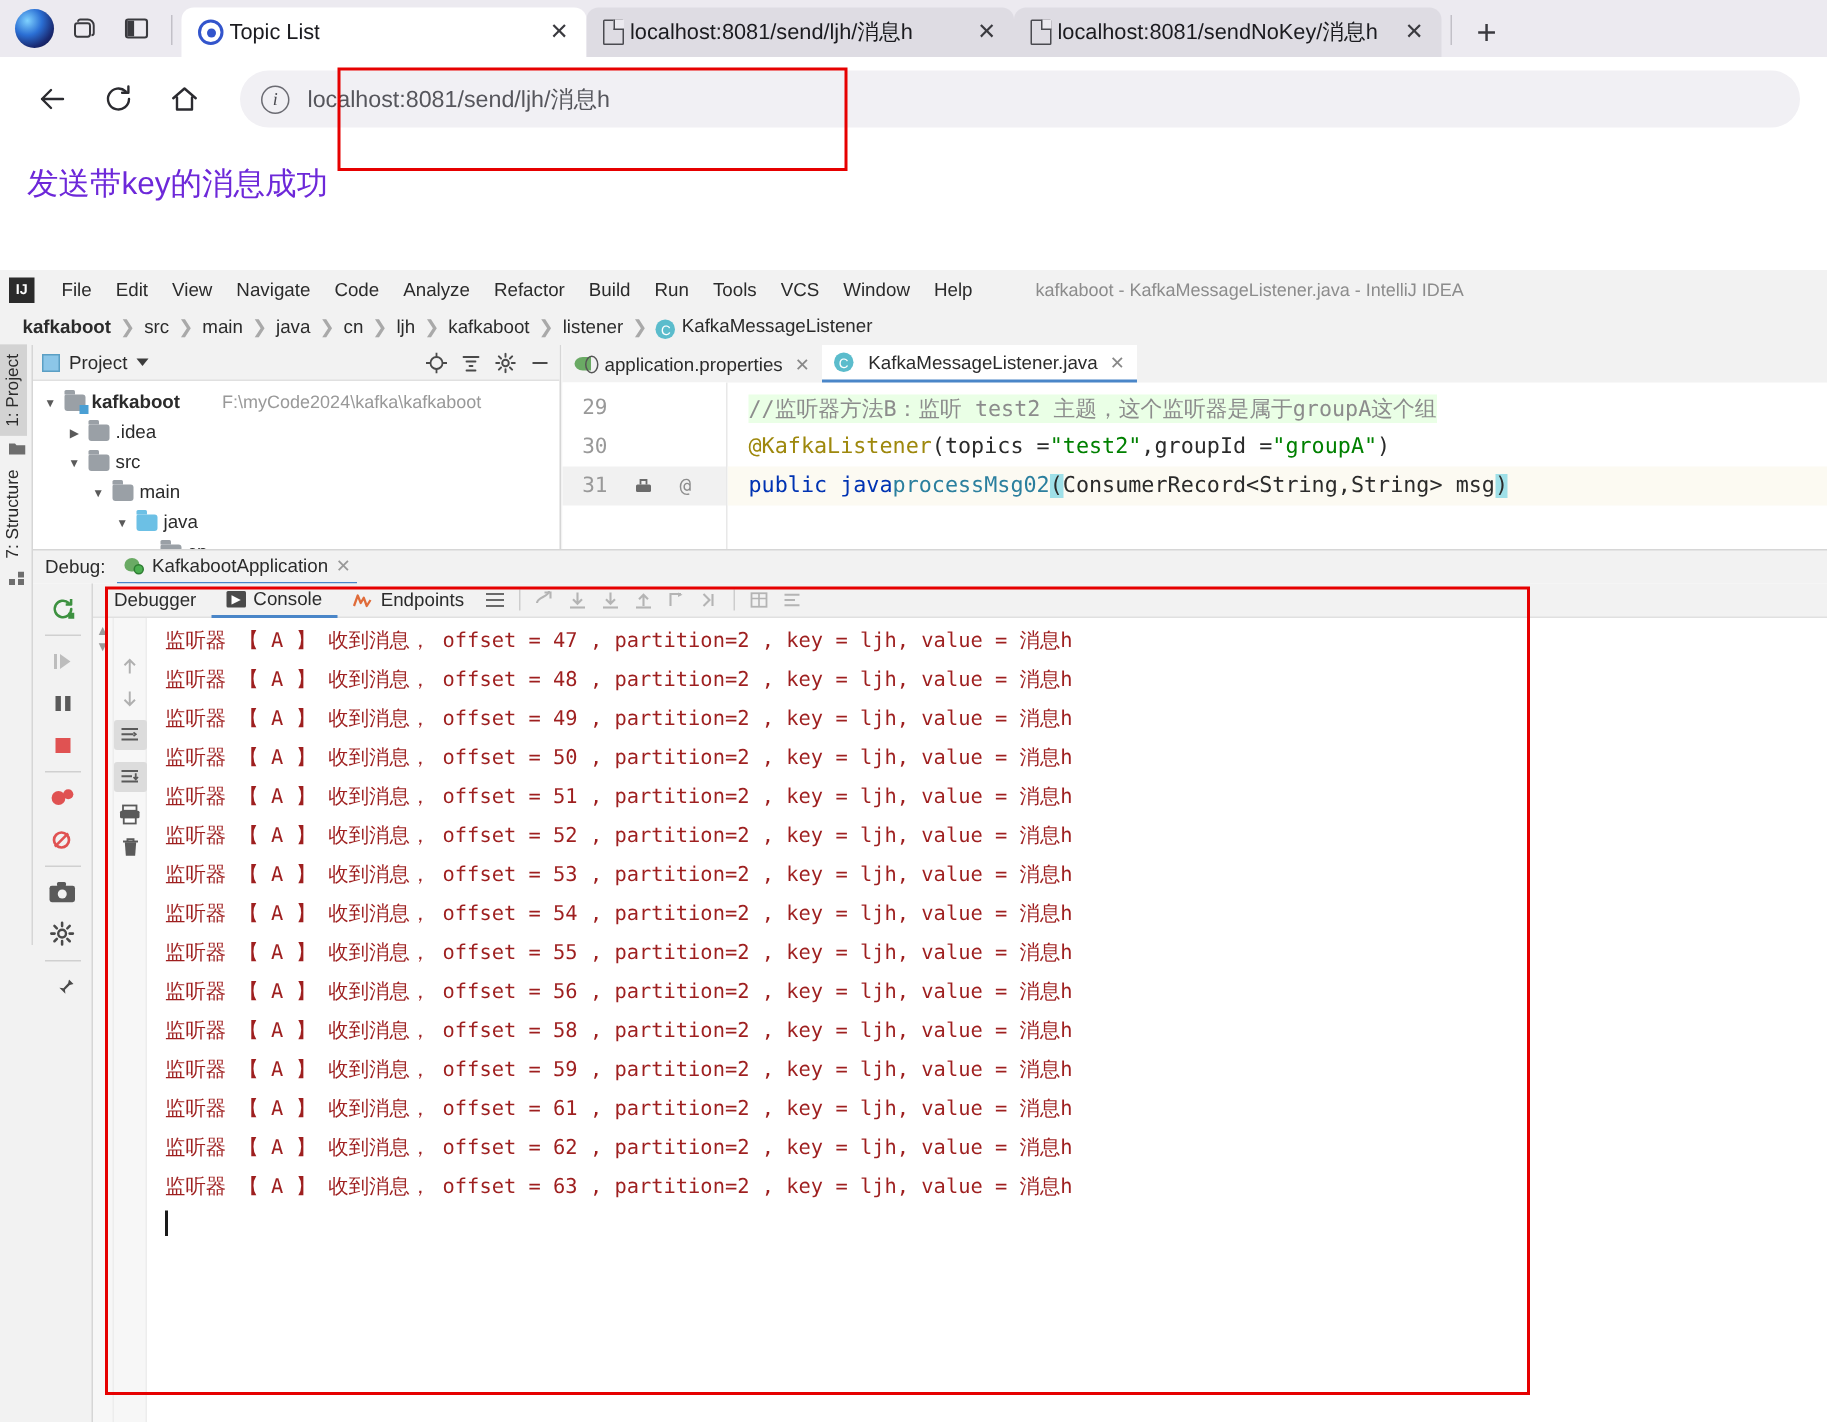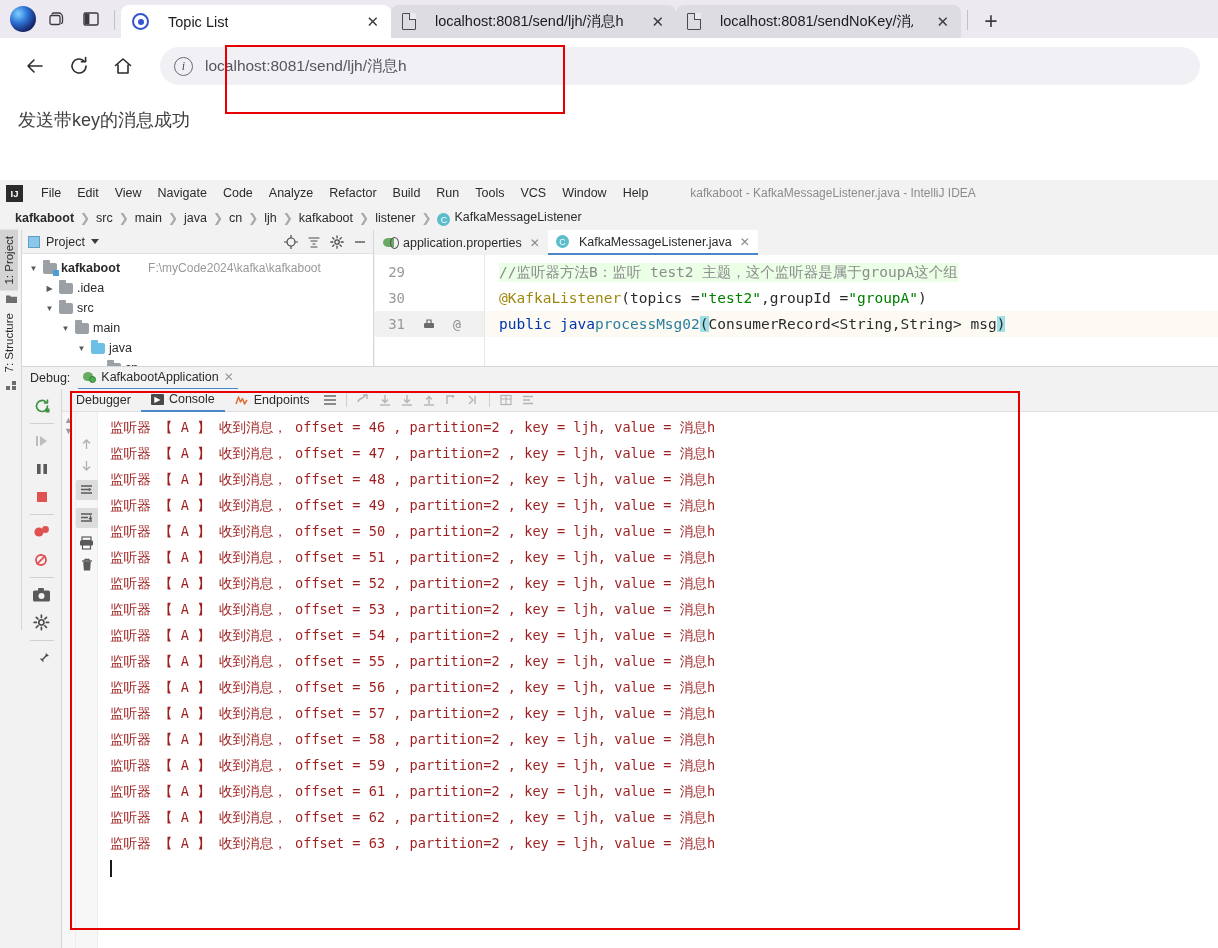--- a/index.html
+++ b/index.html
@@ -11,21 +11,21 @@
   }
   .root { position: relative; width: 1218px; height: 948px; background:#fff; }
 
   
   .browser { position:absolute; left:0; top:0; width:1218px; height:162px; background:#eceaf0; }
   .tabstrip { position:relative; height:38px; display:flex; align-items:flex-end; padding-left:6px; background:#eceaf0; }
   .winbtn { width:34px; height:34px; display:flex; align-items:center; justify-content:center; margin-bottom:2px;}
   .orb { width:26px; height:26px; border-radius:50%;
          background: radial-gradient(circle at 32% 30%, #7fd2ff 0%, #2b6fd4 38%, #1a2a72 70%, #0b1036 100%); }
   .sep-v { width:1px; height:20px; background:#c2c0c7; margin:0 6px 8px 6px; }
-  .tab { height:33px; display:flex; align-items:center; gap:19px; padding:0 8px 0 11px;
+  .tab { height:33px; display:flex; align-items:center; gap:4px; padding:0 8px 0 11px;
          border-radius:8px 8px 0 0; font-size:14.5px; color:#1b1b1f; position:relative; }
   .tab.active { background:#fff; }
   .tab.inactive { background:#dedce3; }
   .tab .tlabel { white-space:nowrap; overflow:hidden; text-overflow:clip; }
   .tab .tclose { font-size:15px; color:#3a3a3f; padding:0 4px; line-height:1; }
   .t1 { width:270px; }
   .t2 { width:285px; }
   .t3 { width:285px; }
   .t3 .tlabel { width:218px; }
   .favicon-circle { width:17px; height:17px; border-radius:50%; border:2px solid #3355cc;
@@ -39,21 +39,21 @@
 
   .navbar { height:56px; background:#fff; display:flex; align-items:center; padding-left:16px; gap:6px; }
   .navbtn { width:38px; height:38px; display:flex; align-items:center; justify-content:center; color:#2b2b30; }
   .urlbar { flex:1; height:38px; margin-left:12px; margin-right:18px; background:#f1f0f4; border-radius:19px;
             display:flex; align-items:center; padding:0 14px; gap:12px; }
   .infoicon { width:19px; height:19px; border:1.5px solid #6b6b72; border-radius:50%;
               display:flex; align-items:center; justify-content:center; font-size:12px; color:#4a4a50;
               font-family:"Liberation Serif", serif; font-style:italic; }
   .urltext { font-size:15.5px; color:#56565c; white-space:nowrap; }
   .pagebody { height:68px; background:#fff; padding:14px 0 0 18px; }
-  .pagetext { font-size:18px; color:#404040; }
+  .pagetext { font-size:21px; color:#6d28d9; }
 
   
   .annot { position:absolute; border:2px solid #e60000; pointer-events:none; }
 
   
   .idea { position:absolute; left:0; top:180px; width:1218px; height:786px; background:#f2f2f2;
           font-size:12.5px; color:#2b2b2b; }
   .idea-menubar { height:26px; display:flex; align-items:center; background:#f2f2f2; padding-left:6px; gap:0; }
   .ij-logo { width:17px; height:17px; background:#2b2b2b; color:#fff; font-size:9.5px; font-weight:bold;
              display:flex; align-items:center; justify-content:center; margin-right:10px;
@@ -619,32 +619,30 @@
               </span>
               <span>
                 <svg width="14" height="14" viewBox="0 0 14 14">
                     <path d="M2 3h10" stroke="#5a5a5a" stroke-width="1.3"></path>
                     <path d="M5 3V1.5h4V3" fill="none" stroke="#5a5a5a" stroke-width="1.3"></path>
                     <path d="M3.2 3.5h7.6l-.7 9H3.9z" fill="#5a5a5a"></path>
                   </svg>
               </span>
             </div>
             <div class="con-text">
-              <div class="con-line">监听器 【 A 】 收到消息， offset = 46 , partition=2 , key = ljh, value = 消息h</div>
               <div class="con-line">监听器 【 A 】 收到消息， offset = 47 , partition=2 , key = ljh, value = 消息h</div>
               <div class="con-line">监听器 【 A 】 收到消息， offset = 48 , partition=2 , key = ljh, value = 消息h</div>
               <div class="con-line">监听器 【 A 】 收到消息， offset = 49 , partition=2 , key = ljh, value = 消息h</div>
               <div class="con-line">监听器 【 A 】 收到消息， offset = 50 , partition=2 , key = ljh, value = 消息h</div>
               <div class="con-line">监听器 【 A 】 收到消息， offset = 51 , partition=2 , key = ljh, value = 消息h</div>
               <div class="con-line">监听器 【 A 】 收到消息， offset = 52 , partition=2 , key = ljh, value = 消息h</div>
               <div class="con-line">监听器 【 A 】 收到消息， offset = 53 , partition=2 , key = ljh, value = 消息h</div>
               <div class="con-line">监听器 【 A 】 收到消息， offset = 54 , partition=2 , key = ljh, value = 消息h</div>
               <div class="con-line">监听器 【 A 】 收到消息， offset = 55 , partition=2 , key = ljh, value = 消息h</div>
               <div class="con-line">监听器 【 A 】 收到消息， offset = 56 , partition=2 , key = ljh, value = 消息h</div>
-              <div class="con-line">监听器 【 A 】 收到消息， offset = 57 , partition=2 , key = ljh, value = 消息h</div>
               <div class="con-line">监听器 【 A 】 收到消息， offset = 58 , partition=2 , key = ljh, value = 消息h</div>
               <div class="con-line">监听器 【 A 】 收到消息， offset = 59 , partition=2 , key = ljh, value = 消息h</div>
               <div class="con-line">监听器 【 A 】 收到消息， offset = 61 , partition=2 , key = ljh, value = 消息h</div>
               <div class="con-line">监听器 【 A 】 收到消息， offset = 62 , partition=2 , key = ljh, value = 消息h</div>
               <div class="con-line">监听器 【 A 】 收到消息， offset = 63 , partition=2 , key = ljh, value = 消息h</div>
               <div class="con-line"><span class="caret-blk"></span></div>
             </div>
           </div>
         </div>
       </div>

